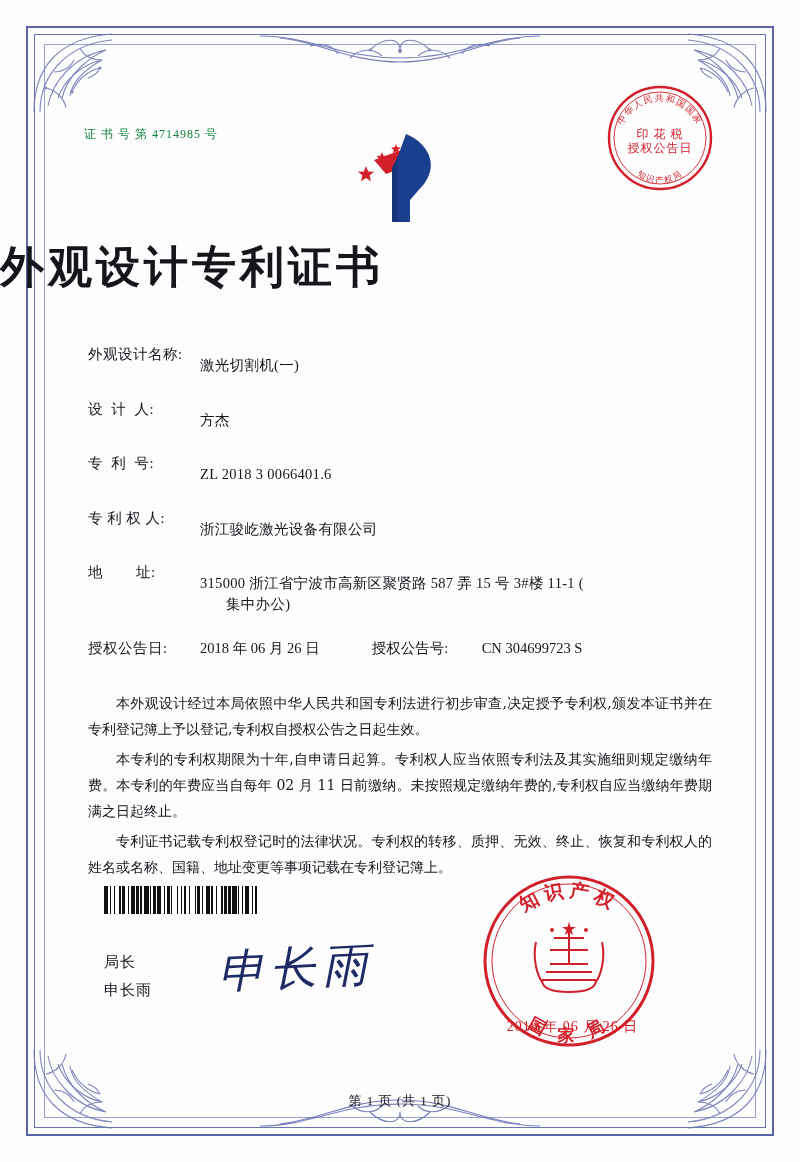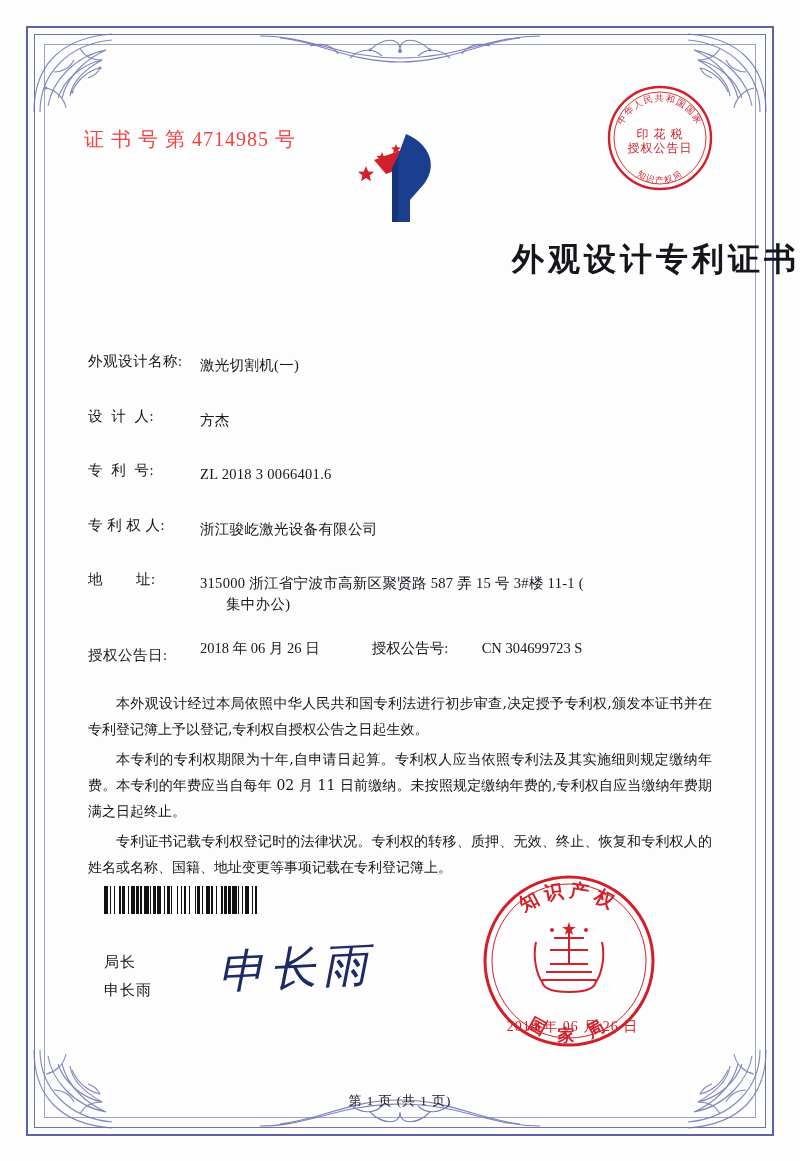--- a/index.html
+++ b/index.html
@@ -96,32 +96,32 @@
     font-family: "Liberation Serif", serif;
   }
   .seal-top .t1 { top: 44px; }
   .seal-top .t2 { top: 58px; }
 
   
   .cert-no {
     position: absolute;
     left: 84px;
     top: 126px;
-    font-size: 20px;
-    color: #ef4444;
+    font-size: 12px;
+    color: #15803d;
     letter-spacing: 1px;
   }
 
   
   .main-title {
     position: absolute;
     left: 0; right: 0;
     top: 238px;
-    text-align: right;
-    font-size: 32px;
+    text-align: left;
+    font-size: 44px;
     font-weight: bold;
     letter-spacing: 4px;
     color: #15151c;
     font-family: "DejaVu Serif", "Liberation Serif", serif;
   }
 
   
   .fields {
     position: absolute;
     left: 88px;
@@ -134,21 +134,20 @@
     display: flex;
     align-items: flex-start;
     margin-bottom: 22.5px;
     line-height: 21px;
   }
   .row .label {
     width: 112px;
     flex: none;
     white-space: pre;
     letter-spacing: 0.5px;
-    margin-top: 7px;
   }
   .row .value {
     flex: 1;
     letter-spacing: 0.3px;
     margin-top: 11px;
   }
   .row .value .cont {
     display: block;
     padding-left: 26px;
   }

